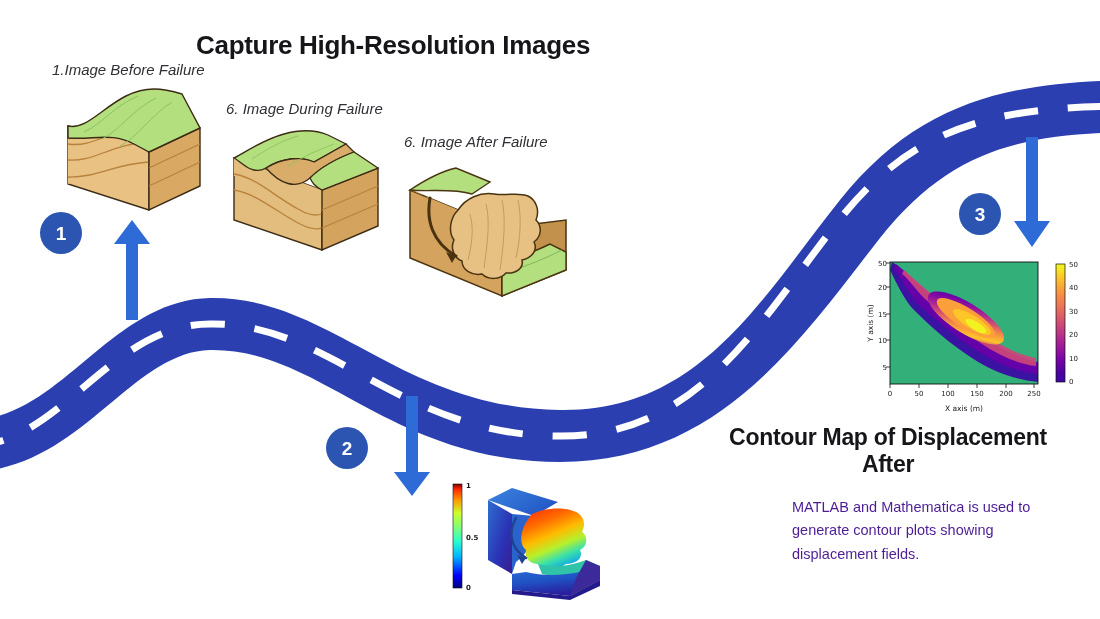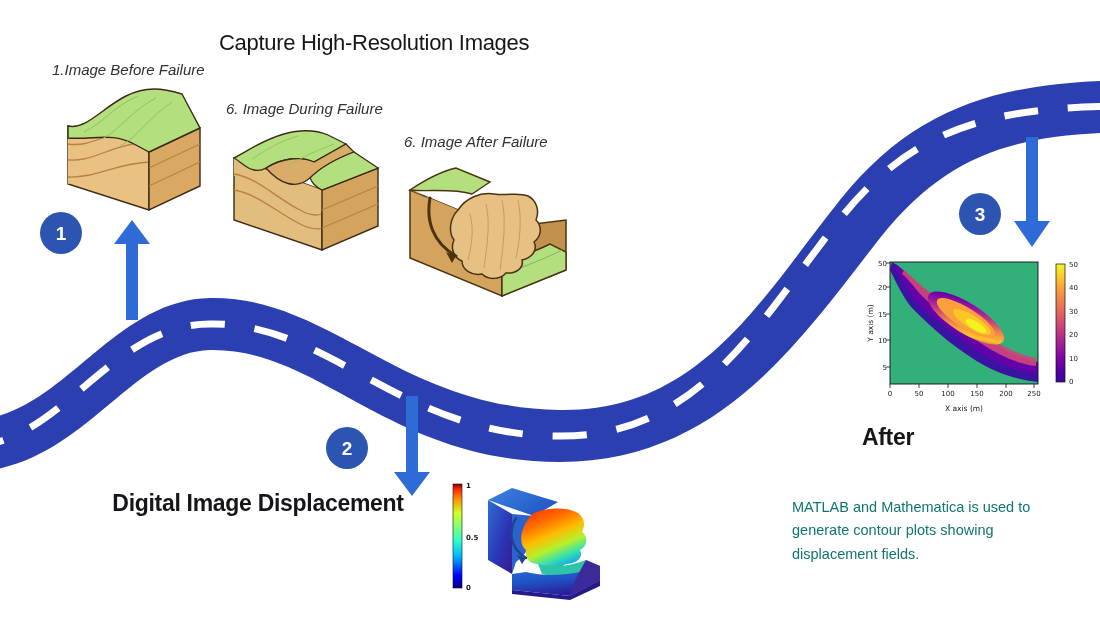--- a/index.html
+++ b/index.html
@@ -9,32 +9,32 @@
     font-family: "Liberation Sans", sans-serif;
     overflow: hidden;
     position: relative;
   }
   #stage { position: absolute; inset: 0; width: 1100px; height: 619px; }
 
   .abs { position: absolute; }
 
   
   .main-title {
-    font-size: 22px; font-weight: normal; color: #16161a;
-    letter-spacing: -0.3px; white-space: nowrap; margin-left: 23px;
+    font-size: 26px; font-weight: bold; color: #16161a;
+    letter-spacing: -0.3px; white-space: nowrap;
   }
   .step-label {
     font-size: 15px; color: #2f3035; font-weight: 400; white-space: nowrap; font-style: italic;
   }
   .section-title {
     font-size: 23px; font-weight: bold; color: #16161a;
     letter-spacing: -0.3px; text-align: center; line-height: 1.18;
   }
   .section-body {
-    font-size: 14.5px; color: #0f766e; line-height: 1.62; font-weight: 400;
+    font-size: 14.5px; color: #4c1d95; line-height: 1.62; font-weight: 400;
   }
 
   
   .step-circle {
     width: 42px; height: 42px; border-radius: 50%;
     background: #2b55b0;
     color: #ffffff; font-size: 19px; font-weight: bold;
     display: flex; align-items: center; justify-content: center;
     line-height: 1;
   }
@@ -277,25 +277,25 @@
       <text class="tick" x="207" y="11">50</text>
       <text class="tick" x="207" y="34">40</text>
       <text class="tick" x="207" y="58">30</text>
       <text class="tick" x="207" y="81">20</text>
       <text class="tick" x="207" y="105">10</text>
       <text class="tick" x="207" y="128">0</text>
     </g>
   </svg>
 
   <div class="abs" style="left:698px; top:424px; width:380px;">
+    <div class="section-title">Contour Map of Displacement</div>
     <div class="section-title">After</div>
   </div>
   <div class="abs section-body" style="left:792px; top:496px; width:246px;">MATLAB and Mathematica is used to generate contour plots showing displacement fields.</div>
 
-  <div class="abs section-title" style="left:72px; top:490px; width:372px;">Digital Image Displacement</div>
 
   <svg class="abs" style="left:446px; top:474px;" width="190" height="126" viewBox="0 0 190 126">
     <defs>
       <linearGradient id="jet" x1="0" y1="1" x2="0" y2="0">
         <stop offset="0.00" stop-color="#00007f"></stop>
         <stop offset="0.12" stop-color="#0000ff"></stop>
         <stop offset="0.30" stop-color="#00b4ff"></stop>
         <stop offset="0.45" stop-color="#29ffcd"></stop>
         <stop offset="0.58" stop-color="#7cff79"></stop>
         <stop offset="0.72" stop-color="#cdff29"></stop>

